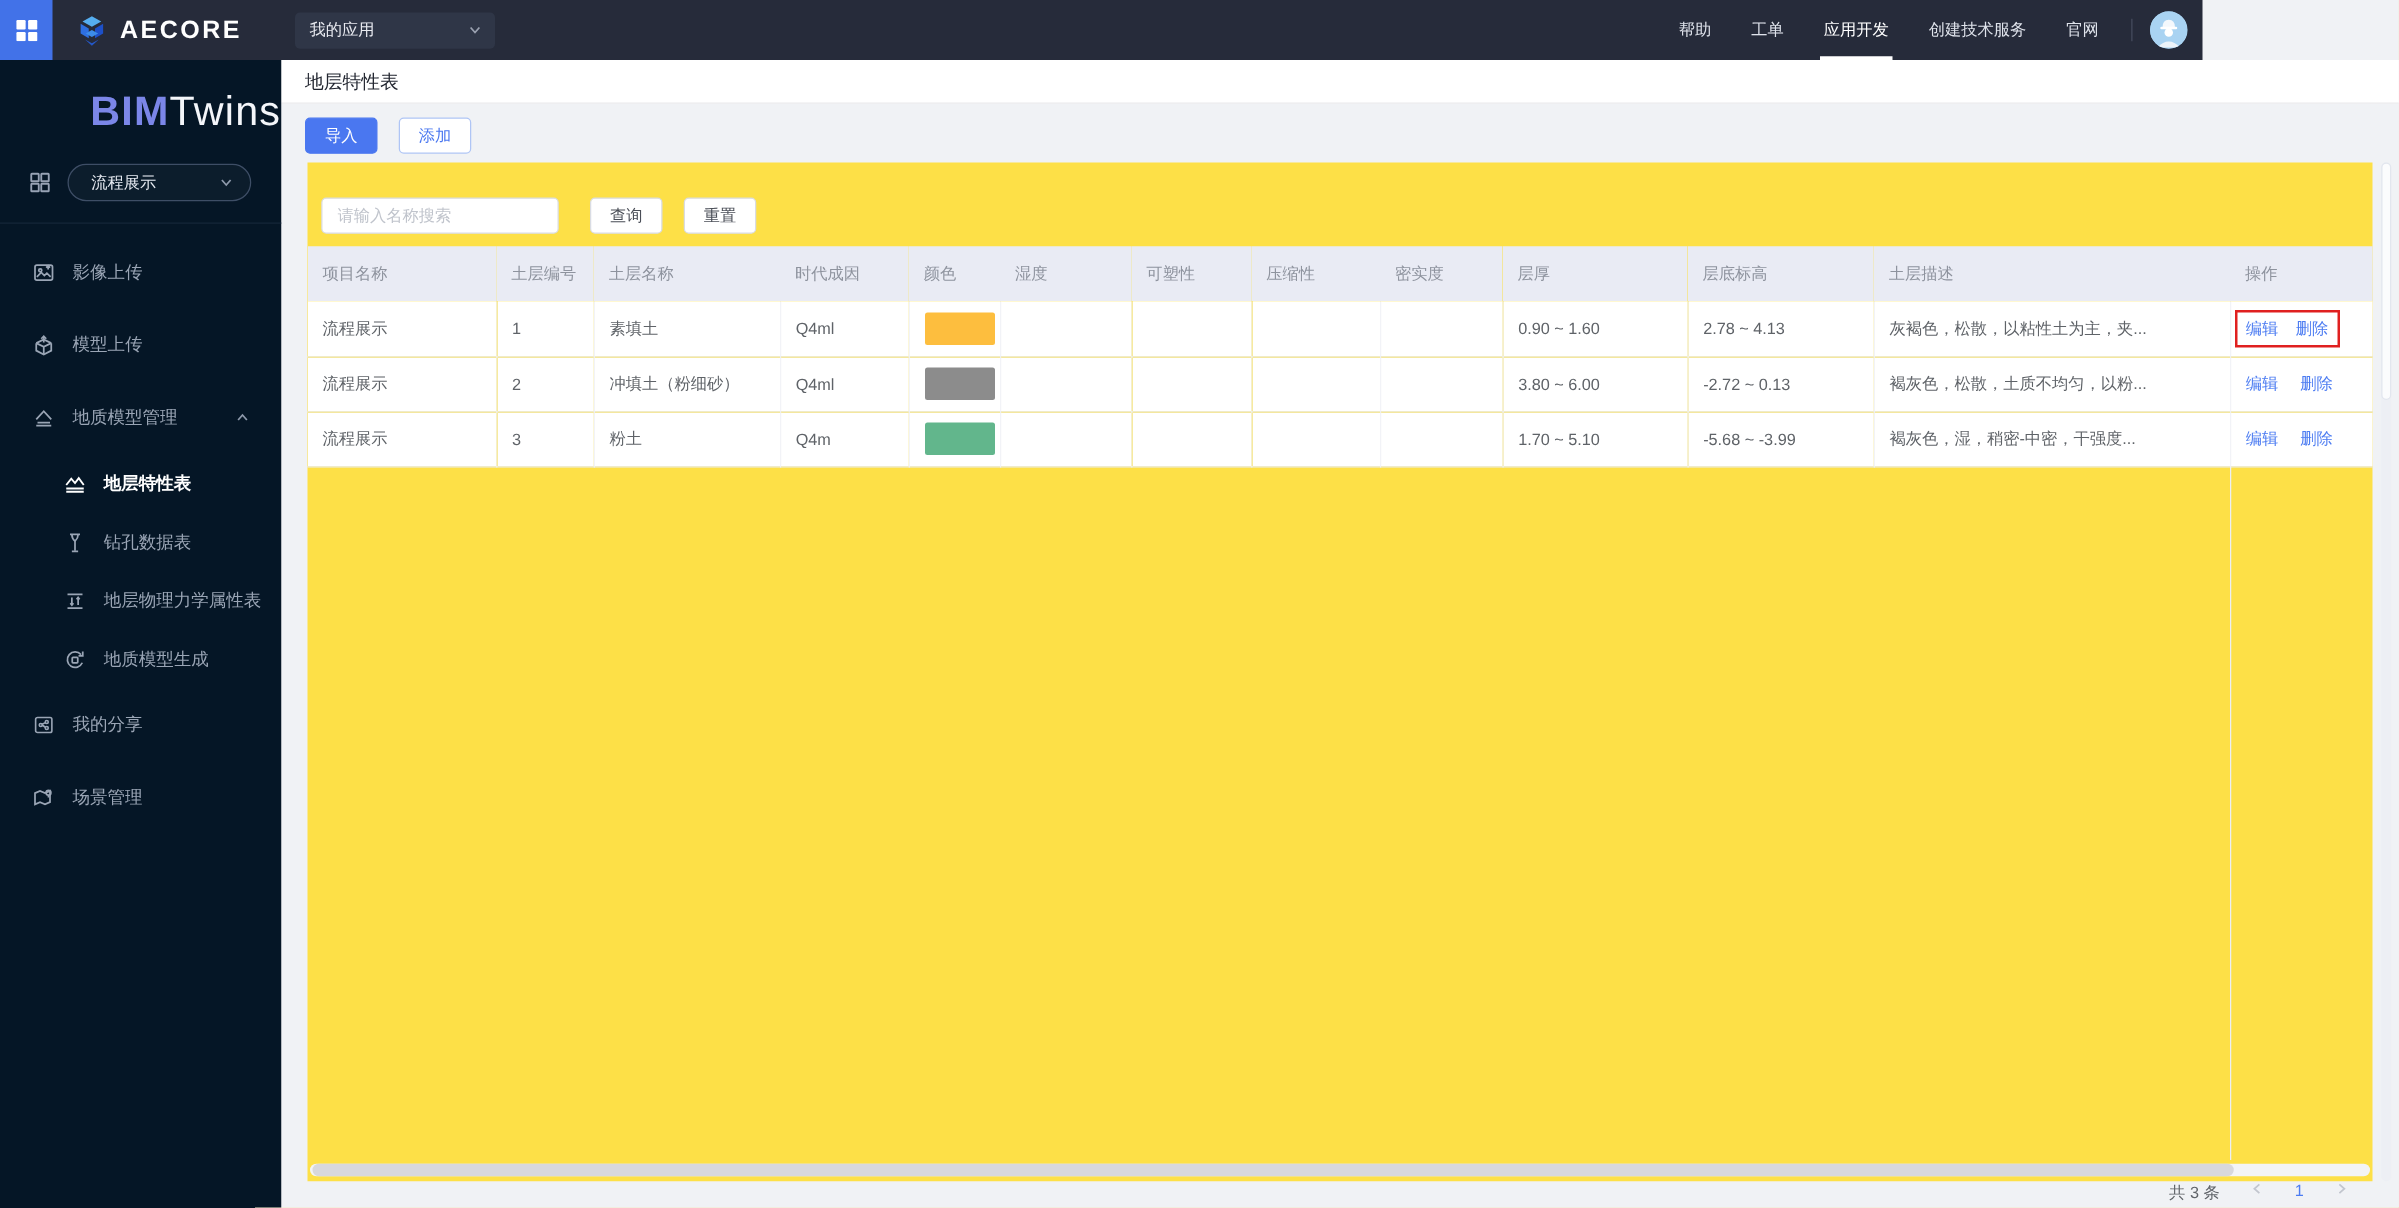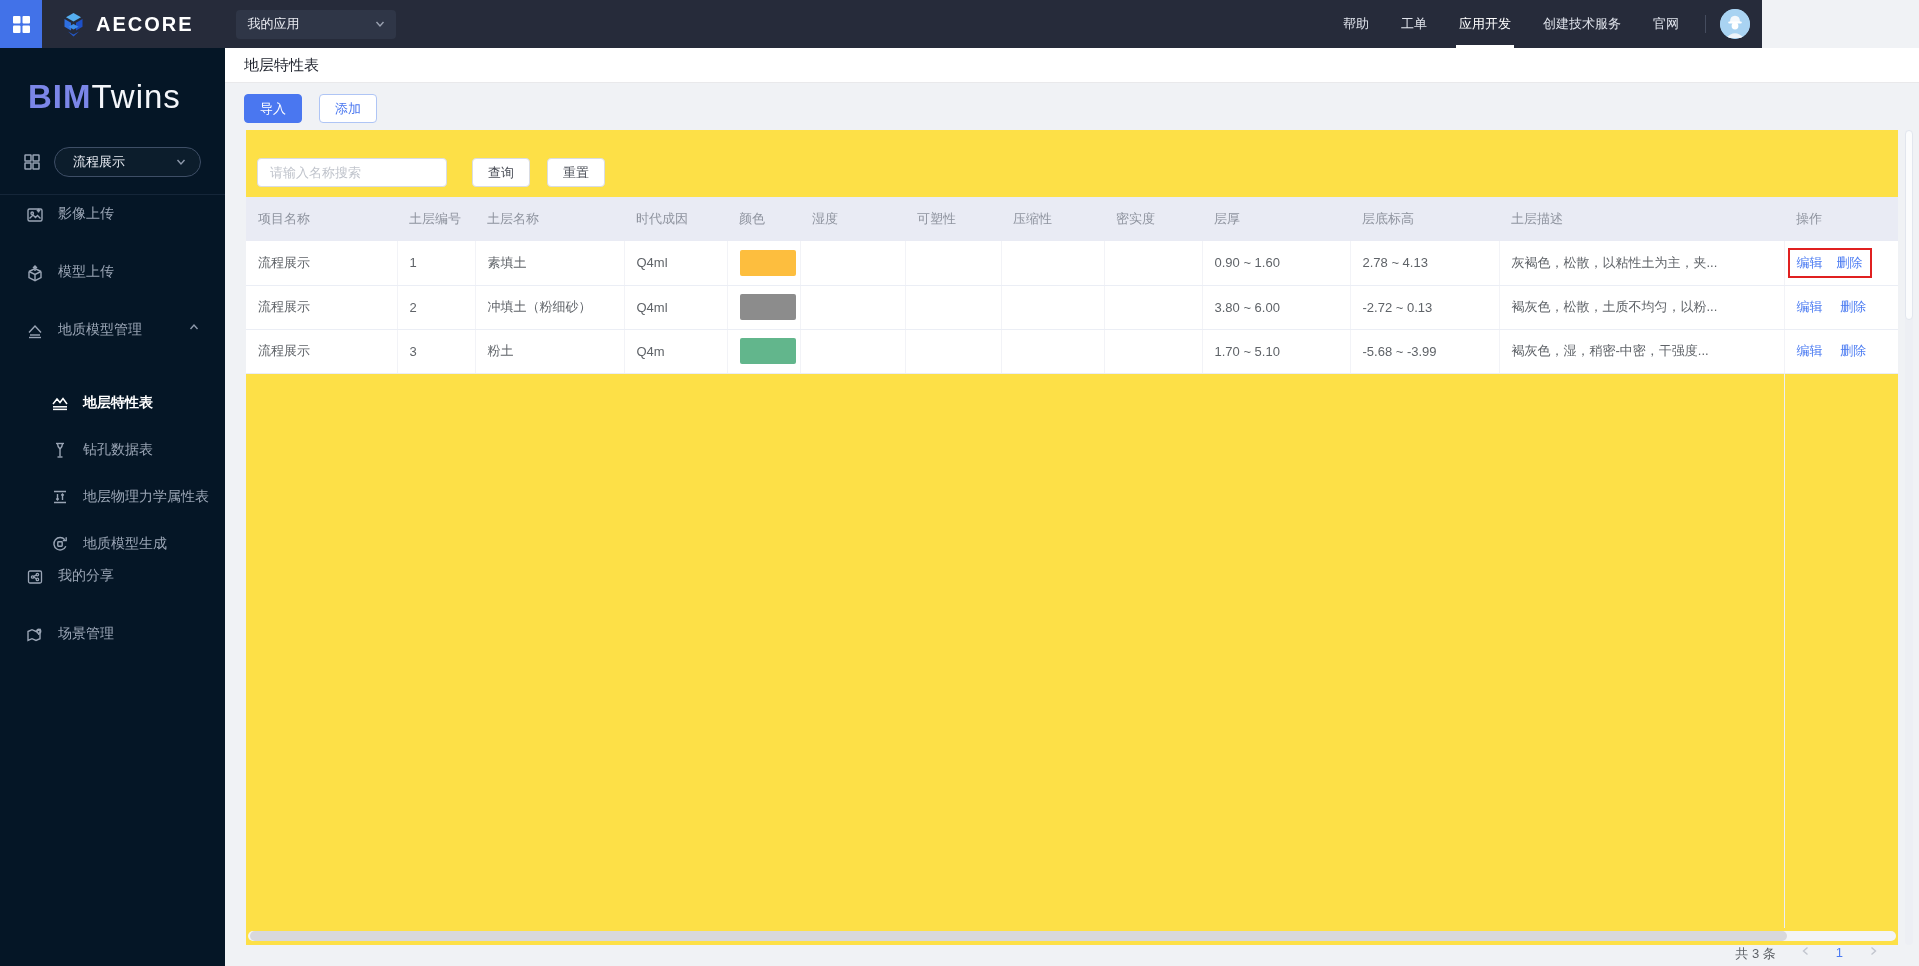--- a/index.html
+++ b/index.html
@@ -25,34 +25,34 @@
   .top-nav-item.active { color:#FFFFFF; }
   .top-nav-item.active::after { content:""; position:absolute; bottom:0; left:50%;
     transform:translateX(-50%); width:58px; height:3px; background:#FFFFFF; }
   .top-divider { width:1px; height:18px; background:#454C5E; margin:0 14px 0 10px; }
   .avatar { width:30px; height:30px; border-radius:50%; background:#A9D3F2;
     margin-right:12px; overflow:hidden; cursor:pointer; flex:0 0 auto; }
 
   
   .sidebar { position:absolute; left:0; top:48px; width:225px; height:918px;
     background:#051626; z-index:20; }
-  .side-logo { height:98px; display:flex; align-items:center; padding-left:28px;
-    font-size:33px; letter-spacing:1px; }
+  .side-logo { height:82px; display:flex; align-items:center; padding-left:52px;
+    font-size:33px; letter-spacing:1px;justify-content:flex-end; }
   .logo-bim { color:#7B86E8; font-weight:bold; }
   .logo-twins { color:#F4F6FA; font-weight:500; }
   .project-row { display:flex; align-items:center; padding:0 24px 0 22px; height:32px; }
   .project-grid { color:#97A2B4; display:flex; cursor:pointer; }
   .project-pill { flex:1; margin-left:12px; height:30px; border:1px solid #3E4E66;
     background:rgba(255,255,255,0.03); border-radius:16px; display:flex;
     align-items:center; padding:0 13px 0 18px; color:#E6EAF1; font-size:13px;
     cursor:pointer; }
   .project-pill .chev { margin-left:auto; color:#8E99AB; }
   .side-divider { height:1px; background:#152639; margin-top:16px; }
   .menu { padding-top:10px; }
-  .menu-item { height:58px; display:flex; padding:0 25px;
+  .menu-item { height:58px; display:flex; align-items:center; padding:0 25px;
     color:#9AA5B5; font-size:14px; cursor:pointer; }
   .menu-item .mi-icon { display:flex; margin-right:13px; }
   .menu-item .chev { margin-left:auto; color:#8E99AB; }
   .submenu-item { height:47px; display:flex; align-items:center; padding-left:50px;
     color:#9AA5B5; font-size:14px; cursor:pointer; }
   .submenu-item .mi-icon { display:flex; margin-right:13px; }
   .submenu-item.active { color:#FFFFFF; font-weight:bold; }
 
   
   .main { position:absolute; left:225px; top:48px; width:1694px; height:918px;

